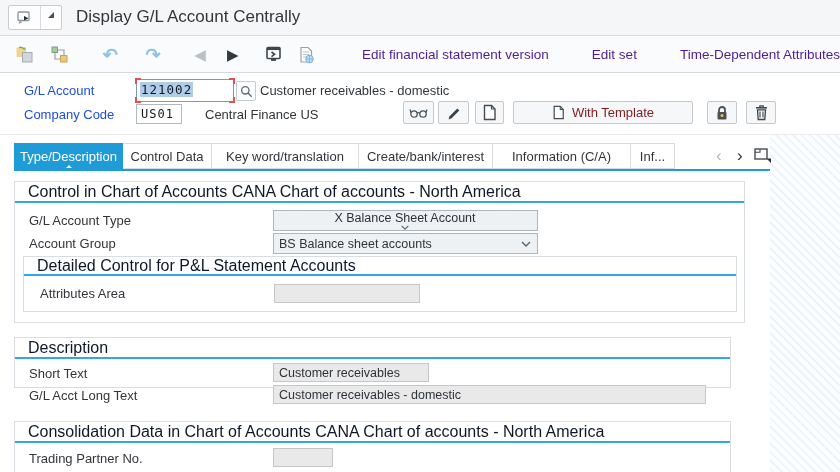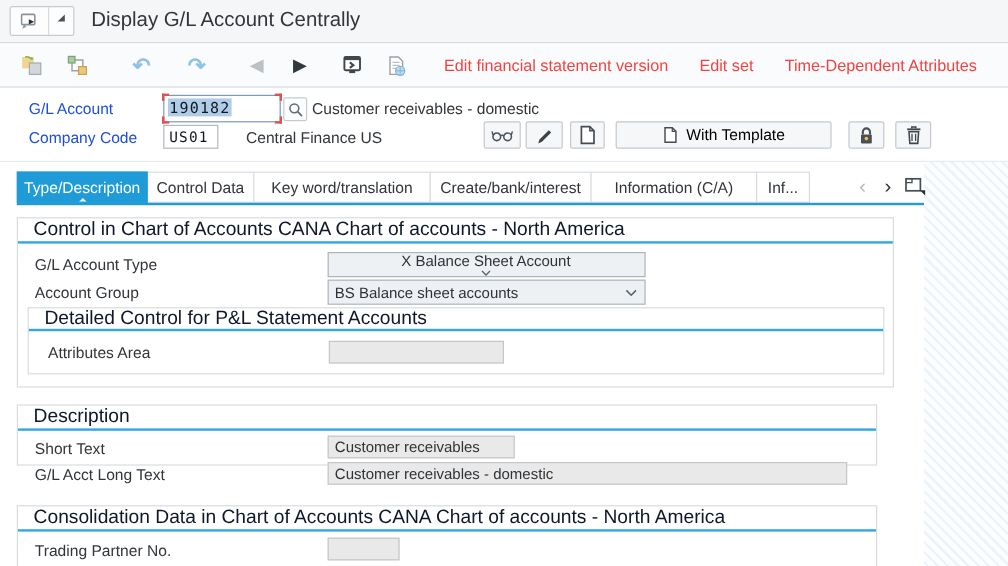--- a/index.html
+++ b/index.html
@@ -23,21 +23,21 @@
   
   .toolbar { position:absolute; top:37px; left:0; right:0; height:36px;
     background:#fafbfc; border-bottom:1px solid #d6dade;
     display:flex; align-items:center; padding-left:12px; }
   .tb-ico { width:28px; height:28px; display:flex; align-items:center; justify-content:center; cursor:default; }
   .g1 { margin-left:10px; } .g2 { margin-left:26px; } .g3 { margin-left:18px; }
   .g4 { margin-left:22px; } .g5 { margin-left:8px; }  .g6 { margin-left:16px; }
   .glyph-undo,.glyph-redo { font-size:18px; font-weight:bold; color:#8ec3e3; line-height:1; }
   .glyph-prev { font-size:15px; color:#bcc1c6; line-height:1; }
   .glyph-next { font-size:15px; color:#33383d; line-height:1; }
-  .tb-txt { margin-left:26px; color:#ef4444; font-size:13.5px; white-space:nowrap; cursor:default; }
+  .tb-txt { margin-left:43px; color:#4c1d95; font-size:13.5px; white-space:nowrap; cursor:default; }
   .tb-txt:first-of-type { margin-left:24px; }
 
   
   .lbl { position:absolute; font-size:13px; color:#1d4ed8; }
   .desc { position:absolute; font-size:13px; color:#32363a; }
   .inp-wrap { position:absolute; left:136px; top:79px; width:98px; height:23px;
     background:#fff; border:1px solid #7d9ab2; }
   .inp-val { display:inline-block; margin:2px 0 0 3px; font-family:"DejaVu Sans Mono", monospace;
     font-size:12.5px; letter-spacing:1px; background:#afcde9; color:#14181c; padding:0 1px; }
   .corner { position:absolute; width:6px; height:6px; }
@@ -47,21 +47,21 @@
   .c-br { right:-2px; bottom:-2px; border-right:2px solid #e05252; border-bottom:2px solid #e05252; }
   .search-btn { position:absolute; left:236px; top:81px; width:20px; height:20px;
     background:#fcfdfe; border:1px solid #c6cbd0; border-radius:2px;
     display:flex; align-items:center; justify-content:center; }
   .cc-field { position:absolute; left:136px; top:104px; width:46px; height:20px;
     background:#fff; border:1px solid #b2bac1; font-family:"DejaVu Sans Mono", monospace;
     font-size:12px; letter-spacing:1px; color:#14181c; padding:2px 0 0 4px; }
   .btn { position:absolute; top:101px; height:23px; background:#f6f7f9;
     border:1px solid #c3c9ce; border-radius:2px;
     display:flex; align-items:center; justify-content:center; cursor:default; }
-  .btn-wt { gap:7px; font-size:13px; color:#000000; }
+  .btn-wt { gap:7px; font-size:13px; color:#7f1d1d; }
 
   
   .content { position:absolute; top:134px; left:0; right:0; bottom:0;
     border-top:1px solid #e7ebef;
     background:repeating-linear-gradient(45deg,#edf3f8 0 2px,#fbfdfe 2px 6px); }
   .canvas { position:absolute; left:0; top:0; width:770px; height:100%; background:#fff; }
 
   
   .tabstrip { position:absolute; left:14px; top:8px; height:26px; display:flex; }
   .tab { height:26px; line-height:25px; text-align:center; background:#fff;
@@ -162,21 +162,21 @@
     </svg>
   </span>
   <span class="tb-txt">Edit financial statement version</span>
   <span class="tb-txt">Edit set</span>
   <span class="tb-txt">Time-Dependent Attributes</span>
 </div>
 
 <div>
   <span class="lbl" style="left:24px; top:83px;">G/L Account</span>
   <div class="inp-wrap">
-    <span class="inp-val">190182</span>
+    <span class="inp-val">121002</span>
     <span class="corner c-tl"></span>
     <span class="corner c-tr"></span>
     <span class="corner c-bl"></span>
     <span class="corner c-br"></span>
   </div>
   <span class="search-btn">
     <svg width="13" height="13" viewBox="0 0 13 13">
       <circle cx="5.3" cy="5.3" r="3.7" fill="none" stroke="#5f6a73" stroke-width="1.3"></circle>
       <path d="M8 8 L11.7 11.7" stroke="#5f6a73" stroke-width="1.4"></path>
     </svg>

